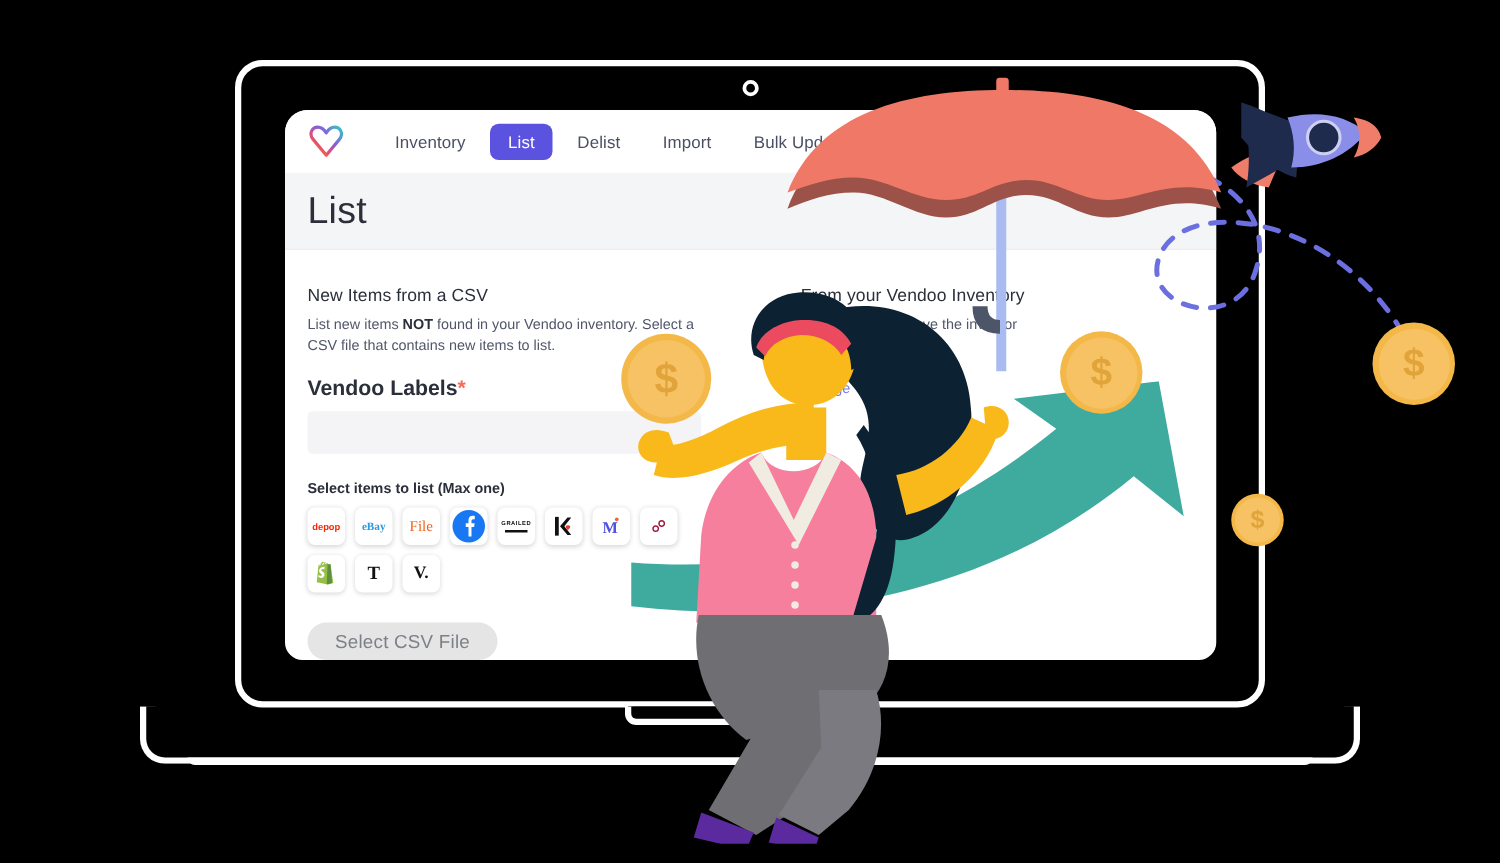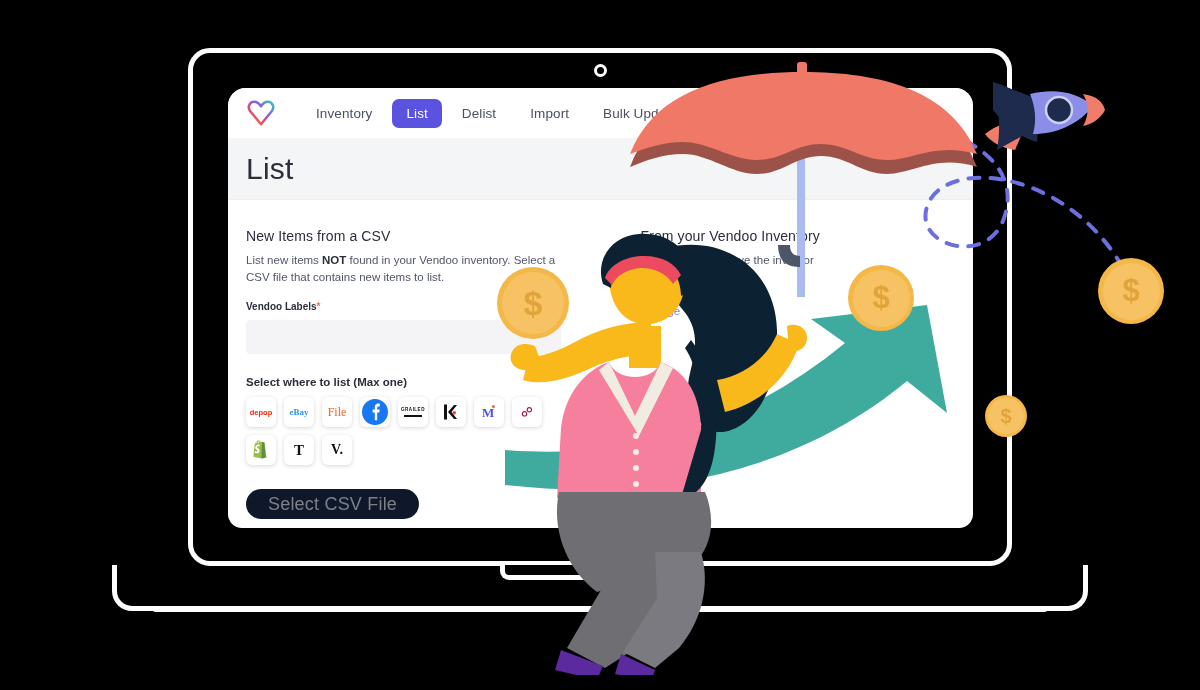--- a/index.html
+++ b/index.html
@@ -134,21 +134,21 @@
   .sec-desc {
     font-size: 11.5px;
     line-height: 1.45;
     color: #51566a;
     margin-bottom: 16px;
   }
   .sec-desc b { font-weight: 700; color: #2b2f3a; }
   .inline-link { color: #6f7bf0; }
 
   .field-label {
-    font-size: 10px;
+    font-size: 17px;
     font-weight: 700;
     color: #2b2f3a;
     margin-bottom: 8px;
   }
   .req { color: #ef6c5c; font-weight: 700; }
 
   .text-input {
     width: 100%;
     height: 34px;
     background: #f4f4f6;
@@ -179,28 +179,28 @@
     border-radius: 6px;
     box-shadow: 0 1px 4px rgba(0,0,0,.16);
     display: flex;
     align-items: center;
     justify-content: center;
     overflow: hidden;
   }
 
   .csv-btn {
     margin-top: 24px;
-    background: #0f172a;
+    background: #e5e5e5;
     color: #7e8089;
     border: none;
     border-radius: 17px;
     height: 30px;
     padding: 0 22px;
     font-family: inherit;
-    font-size: 18px;
+    font-size: 15px;
     letter-spacing: .2px;
   }
 
   
   .deco { position: absolute; pointer-events: none; }
 
   .coin {
     border-radius: 50%;
     background: #f3b848;
     display: flex; align-items: center; justify-content: center;
@@ -251,21 +251,21 @@
 
     <div class="content">
 
       <div class="col">
         <div class="sec-title">New Items from a CSV</div>
         <div class="sec-desc"><span>List new items </span><b>NOT</b><span> found in your Vendoo inventory. Select a CSV file that contains new items to list.</span></div>
 
         <div class="field-label"><span>Vendoo Labels</span><span class="req">*</span></div>
         <input class="text-input" placeholder="" style="">
 
-        <div class="sel-label">Select where to list (Max one)</div>
+        <div class="sel-label">Select items to list (Max one)</div>
 
         <div class="platforms">
           <div class="plat">
             <span style="color:#ff2300;font-size:7.5px;font-weight:700;font-family:'Liberation Sans',sans-serif;text-align:right;">depop</span>
           </div>
           <div class="plat">
             <span style="color:#2c9ae0;font-size:9px;font-weight:700;font-family:'Liberation Serif',serif;">eBay</span>
           </div>
           <div class="plat">
             <span style="color:#f1641e;font-size:12px;font-family:'Liberation Serif',serif;">File</span>

